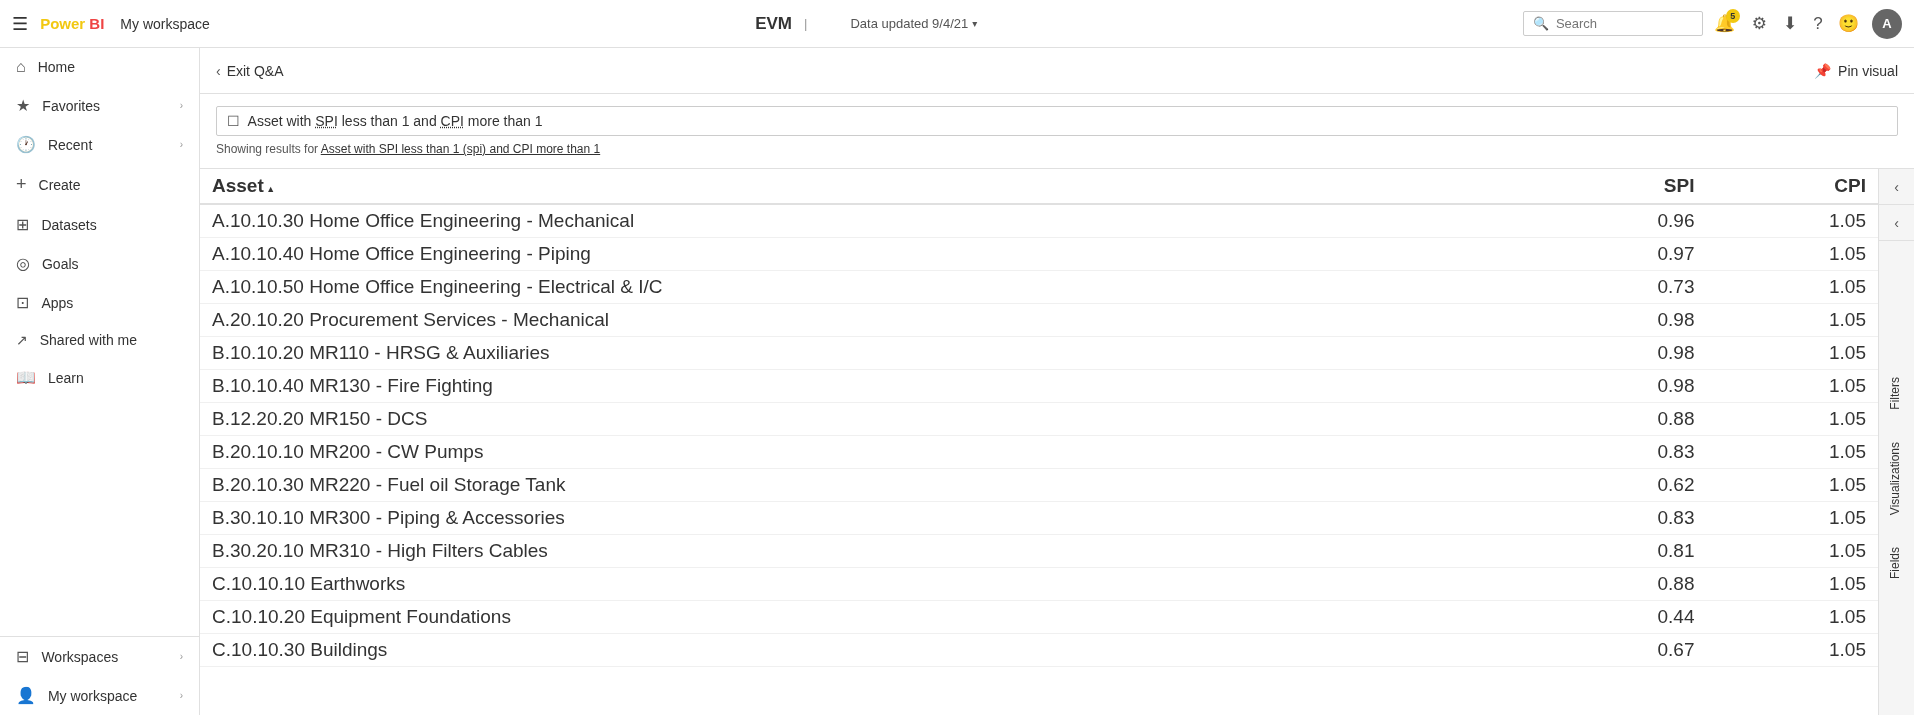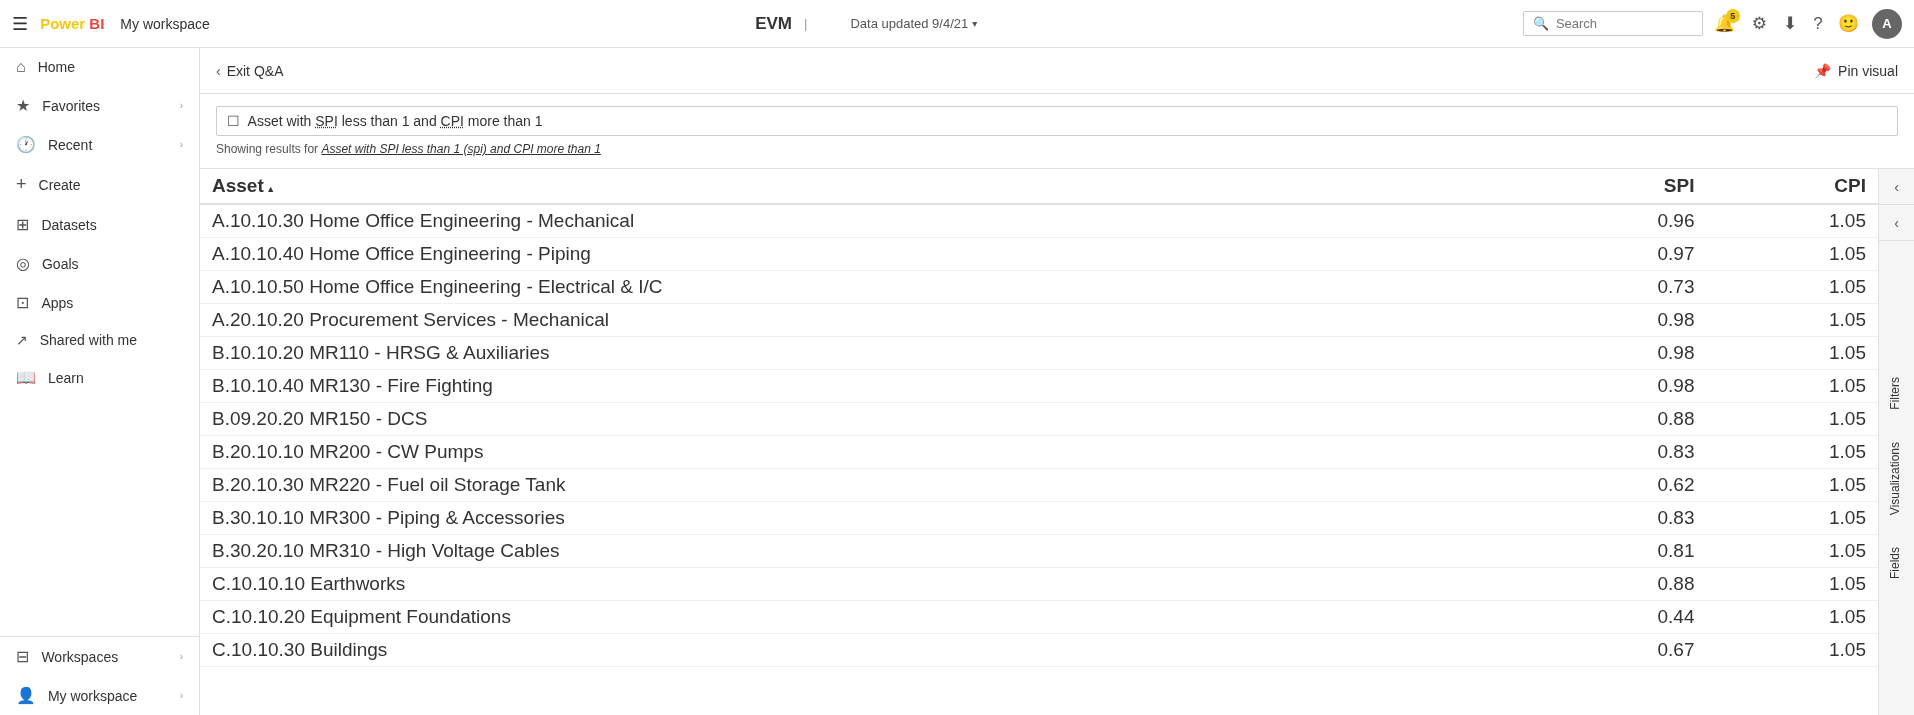--- a/index.html
+++ b/index.html
@@ -65,21 +65,21 @@
     
     .qa-input-area { padding: 12px 16px; border-bottom: 1px solid #e0e0e0; background: #fff; flex-shrink: 0; }
     .qa-input-box {
       display: flex; align-items: center; border: 1px solid #ccc; border-radius: 2px;
       padding: 6px 10px; gap: 8px; background: #fff;
     }
     .qa-input-box .qa-icon { color: #555; font-size: 14px; }
     .qa-input-text { flex: 1; font-size: 14px; color: #333; }
     .qa-input-text .underline { text-decoration: underline; text-decoration-style: dotted; }
     .showing-results { font-size: 12px; color: #555; margin-top: 6px; }
-    .showing-results .link { text-decoration: underline; color: #333; font-style: italic; }
+    .showing-results .link { text-decoration: underline; color: #333; }
 
     
     .data-content { flex: 1; display: flex; overflow: hidden; }
     .table-area { flex: 1; overflow-y: auto; padding: 0; }
 
     
     .data-table { width: 100%; border-collapse: collapse; font-size: 19px; }
     .data-table thead th {
       text-align: left; padding: 6px 12px; border-bottom: 2px solid #e0e0e0;
       font-weight: 600; color: #333; background: #fff; position: sticky; top: 0;
@@ -257,41 +257,41 @@
     <td>B.10.10.20 MR110 - HRSG &amp; Auxiliaries</td>
     <td class="num">0.98</td>
     <td class="num">1.05</td>
   </tr>
               <tr>
     <td>B.10.10.40 MR130 - Fire Fighting</td>
     <td class="num">0.98</td>
     <td class="num">1.05</td>
   </tr>
               <tr>
-    <td>B.09.20.20 MR150 - DCS</td>
+    <td>B.12.20.20 MR150 - DCS</td>
     <td class="num">0.88</td>
     <td class="num">1.05</td>
   </tr>
               <tr>
     <td>B.20.10.10 MR200 - CW Pumps</td>
     <td class="num">0.83</td>
     <td class="num">1.05</td>
   </tr>
               <tr>
     <td>B.20.10.30 MR220 - Fuel oil Storage Tank</td>
     <td class="num">0.62</td>
     <td class="num">1.05</td>
   </tr>
               <tr>
     <td>B.30.10.10 MR300 - Piping &amp; Accessories</td>
     <td class="num">0.83</td>
     <td class="num">1.05</td>
   </tr>
               <tr>
-    <td>B.30.20.10 MR310 - High Voltage Cables</td>
+    <td>B.30.20.10 MR310 - High Filters Cables</td>
     <td class="num">0.81</td>
     <td class="num">1.05</td>
   </tr>
               <tr>
     <td>C.10.10.10 Earthworks</td>
     <td class="num">0.88</td>
     <td class="num">1.05</td>
   </tr>
               <tr>
     <td>C.10.10.20 Equipment Foundations</td>

